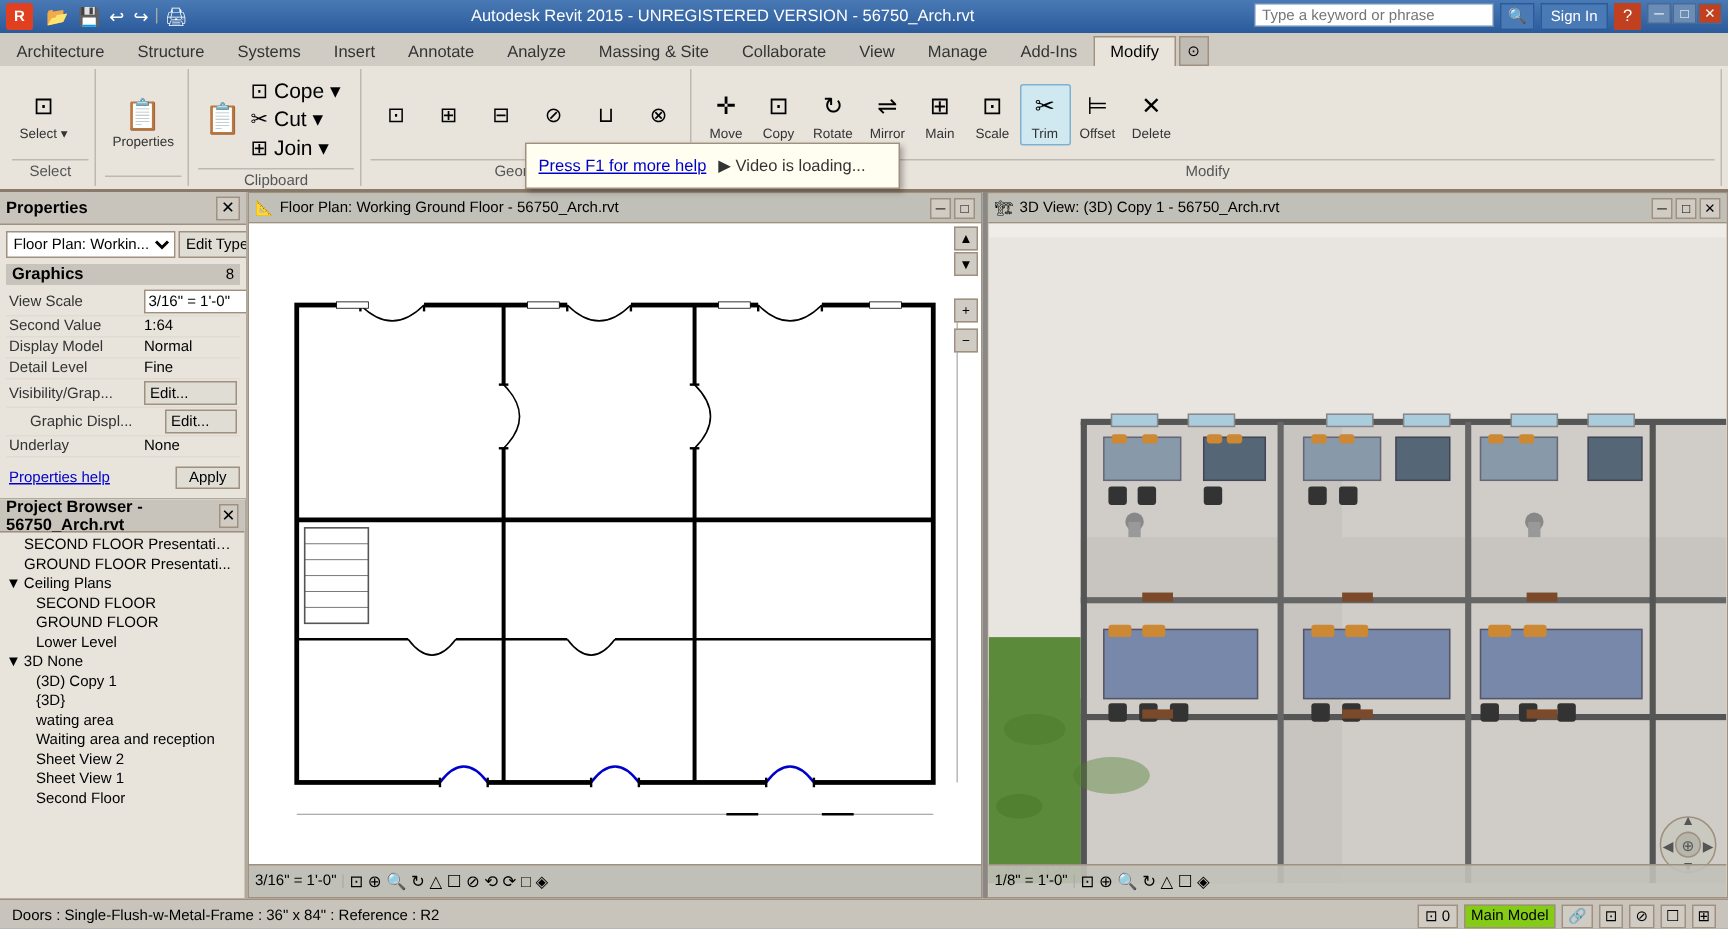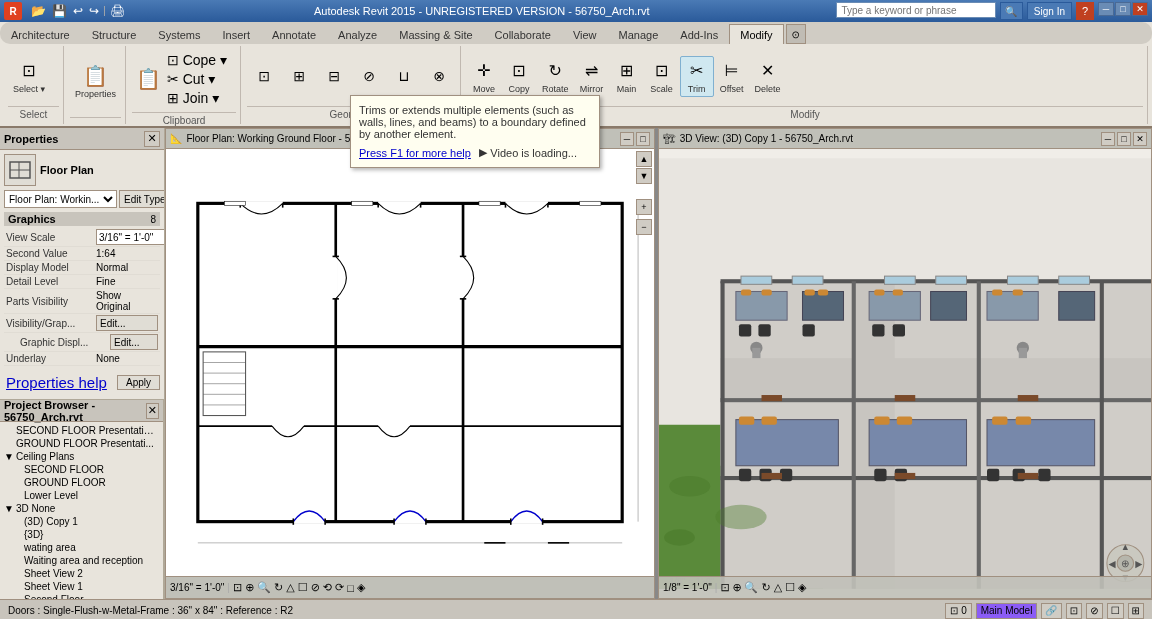--- a/index.html
+++ b/index.html
@@ -15,40 +15,40 @@
       padding: 0 4px;
       color: white;
     }
     #title-bar-left { display: flex; align-items: center; gap: 3px; }
     #title-bar-title { font-size: 11px; flex: 1; text-align: center; color: white; font-weight: normal; }
     #title-bar-controls { display: flex; gap: 2px; }
     .title-btn { width: 16px; height: 14px; background: #6a8cb5; border: 1px solid #4a6a95; color: white; font-size: 9px; display: flex; align-items: center; justify-content: center; cursor: pointer; }
 
     
     #ribbon { background: #e8e4dc; border-bottom: 2px solid #8a7a6a; }
-    #ribbon-tabs { display: flex; background: #d0ccc4; height: 22px; padding-top: 2px; border-radius: 10px; }
+    #ribbon-tabs { display: flex; background: #d0ccc4; height: 22px; padding-top: 2px; }
     .ribbon-tab { padding: 0 10px; height: 20px; display: flex; align-items: center; font-size: 11px; cursor: pointer; border-top: 1px solid transparent; border-left: 1px solid transparent; border-right: 1px solid transparent; }
     .ribbon-tab.active { background: #e8e4dc; border-top: 1px solid #a09080; border-left: 1px solid #a09080; border-right: 1px solid #a09080; color: #000; }
     .ribbon-tab:not(.active) { color: #333; }
 
     #ribbon-content { height: 82px; display: flex; align-items: stretch; padding: 2px 4px; gap: 2px; }
     .ribbon-group { display: flex; flex-direction: column; border-right: 1px solid #c0b8b0; padding: 2px 4px; min-width: 60px; }
     .ribbon-group-buttons { display: flex; flex: 1; align-items: center; gap: 2px; }
     .ribbon-group-label { font-size: 10px; color: #555; text-align: center; margin-top: 2px; padding: 2px 0; border-top: 1px solid #c0b8b0; }
     .ribbon-btn { display: flex; flex-direction: column; align-items: center; padding: 2px 4px; cursor: pointer; border: 1px solid transparent; border-radius: 2px; min-width: 32px; }
     .ribbon-btn-icon { width: 24px; height: 24px; display: flex; align-items: center; justify-content: center; font-size: 16px; }
     .ribbon-btn-label { font-size: 9px; color: #333; text-align: center; margin-top: 1px; }
     .ribbon-small-btn { display: flex; align-items: center; gap: 2px; padding: 1px 3px; cursor: pointer; border: 1px solid transparent; border-radius: 2px; height: 18px; font-size: 14px; }
 
     
     #main { display: flex; flex-direction: row; height: calc(619px - 22px - 20px - 104px - 22px); }
     #properties-header { background: #c8c4bc; height: 22px; display: flex; align-items: center; justify-content: space-between; padding: 0 4px; border-bottom: 1px solid #a09080; }
     #properties-header span { font-size: 11px; font-weight: bold; }
 
-    .properties-help { font-size: 15px; color: #0000cc; text-decoration: underline; cursor: pointer; margin: 4px 2px; display: inline-block; }
+    .properties-help { font-size: 10px; color: #0000cc; text-decoration: underline; cursor: pointer; margin: 4px 2px; display: inline-block; }
 
     
     #project-browser { background: #e8e4dc; border-right: 1px solid #b0a898; flex: 0 0 165px; display: flex; flex-direction: column; overflow: hidden; }
     #pb-header { background: #c8c4bc; height: 22px; display: flex; align-items: center; justify-content: space-between; padding: 0 4px; border-bottom: 1px solid #a09080; }
     #pb-header span { font-size: 11px; font-weight: bold; }
     #pb-content { flex: 1; overflow-y: auto; padding: 2px; font-size: 10px; }
     .pb-item { padding: 1px 4px; cursor: pointer; white-space: nowrap; overflow: hidden; text-overflow: ellipsis; }
     .pb-category { display: flex; align-items: center; gap: 2px; padding: 1px 2px; font-size: 10px; cursor: pointer; }
     .pb-indent { padding-left: 14px; }
     .pb-indent2 { padding-left: 22px; }
@@ -241,21 +241,20 @@
           <div class="ribbon-btn-icon" style="font-size:16px;">✕</div>
           <div class="ribbon-btn-label">Delete</div>
         </div>
       </div>
       <div class="ribbon-group-label">Modify</div>
     </div>
   </div>
 </div>
 
 <div id="tooltip-popup">
-  <p>Trims or extends multiple elements (such as walls, lines, and beams) to a boundary defined by another element.</p>
   <div id="tooltip-footer">
     <span class="tooltip-link">Press F1 for more help</span>
     <div class="tooltip-video">
       <span>▶</span>
       <span>Video is loading...</span>
     </div>
   </div>
 </div>
 
 <div id="main-wrapper" style="display:flex;flex-direction:column;height:calc(619px - 22px - 104px);">
@@ -263,30 +262,20 @@
 
     <div style="width:165px;display:flex;flex-direction:column;background:#e8e4dc;border-right:1px solid #b0a898;overflow:hidden;">
 
       <div id="properties-panel" style="flex:0 0 auto;border-bottom:1px solid #b0a898;">
         <div id="properties-header" style="background:#c8c4bc;height:22px;display:flex;align-items:center;justify-content:space-between;padding:0 4px;border-bottom:1px solid #a09080;">
           <span style="font-size:11px;font-weight:bold;">Properties</span>
           <button style="font-size:11px;cursor:pointer;width:16px;height:16px;background:#d0ccc4;border:1px solid #a09080;display:flex;align-items:center;justify-content:center;">✕</button>
         </div>
 
         <div style="padding:4px;">
-          <div style="display:flex;align-items:center;gap:4px;margin-bottom:4px;">
-            <div style="width:32px;height:32px;background:#e0ddd5;border:1px solid #a09080;display:flex;align-items:center;justify-content:center;">
-              <svg width="24" height="24">
-                <rect x="2" y="4" width="20" height="16" fill="none" stroke="#555" stroke-width="1.5"></rect>
-                <line x1="2" y1="12" x2="22" y2="12" stroke="#555" stroke-width="1"></line>
-                <line x1="11" y1="4" x2="11" y2="20" stroke="#555" stroke-width="1"></line>
-              </svg>
-            </div>
-            <span style="font-size:11px;font-weight:bold;">Floor Plan</span>
-          </div>
 
           <div style="display:flex;align-items:center;gap:2px;margin-bottom:4px;">
             <select style="font-size:10px;background:white;border:1px solid #a09080;flex:1;height:18px;">
               <option>Floor Plan: Workin...</option>
             </select>
             <button style="font-size:10px;background:#e0ddd5;border:1px solid #a09080;padding:0 4px;cursor:pointer;height:18px;white-space:nowrap;">Edit Type</button>
           </div>
 
           <div style="background:#c8c4bc;display:flex;align-items:center;justify-content:space-between;padding:1px 4px;margin:2px 0;cursor:pointer;">
             <span style="font-size:11px;font-weight:bold;">Graphics</span>
@@ -301,24 +290,20 @@
             <span style="flex:0 0 90px;font-size:10px;color:#333;">Second Value</span>
             <span style="flex:1;font-size:10px;">1:64</span>
           </div>
           <div style="display:flex;align-items:center;padding:1px 2px;border-bottom:1px solid #e0dcd4;">
             <span style="flex:0 0 90px;font-size:10px;color:#333;">Display Model</span>
             <span style="flex:1;font-size:10px;">Normal</span>
           </div>
           <div style="display:flex;align-items:center;padding:1px 2px;border-bottom:1px solid #e0dcd4;">
             <span style="flex:0 0 90px;font-size:10px;color:#333;">Detail Level</span>
             <span style="flex:1;font-size:10px;">Fine</span>
-          </div>
-          <div style="display:flex;align-items:center;padding:1px 2px;border-bottom:1px solid #e0dcd4;">
-            <span style="flex:0 0 90px;font-size:10px;color:#333;">Parts Visibility</span>
-            <span style="flex:1;font-size:10px;">Show Original</span>
           </div>
           <div style="display:flex;align-items:center;padding:1px 2px;border-bottom:1px solid #e0dcd4;">
             <span style="flex:0 0 90px;font-size:10px;color:#333;">Visibility/Grap...</span>
             <button style="flex:1;font-size:10px;background:#e0ddd5;border:1px solid #a09080;cursor:pointer;height:16px;text-align:left;padding:0 3px;">Edit...</button>
           </div>
           <div style="display:flex;align-items:center;padding:1px 2px;border-bottom:1px solid #e0dcd4;">
             <span style="flex:0 0 90px;font-size:10px;color:#333;margin-left:14px;">Graphic Displ...</span>
             <button style="flex:1;font-size:10px;background:#e0ddd5;border:1px solid #a09080;cursor:pointer;height:16px;text-align:left;padding:0 3px;">Edit...</button>
           </div>
           <div style="display:flex;align-items:center;padding:1px 2px;border-bottom:1px solid #e0dcd4;">
@@ -614,21 +599,21 @@
           </div>
         </div>
       </div>
     </div>
   </div>
 
   <div id="status-bar" style="background:#c8c4bc;height:22px;display:flex;align-items:center;padding:0 8px;border-top:1px solid #a09080;font-size:10px;gap:8px;">
     <span>Doors : Single-Flush-w-Metal-Frame : 36" x 84" : Reference : R2</span>
     <span style="margin-left:auto;display:flex;align-items:center;gap:4px;">
       <button style="font-size:10px;background:#d0ccc4;border:1px solid #a09080;padding:0 4px;cursor:pointer;height:16px;">⊡ 0</button>
-      <button style="font-size:10px;background:#8b5cf6;border:1px solid #a09080;padding:0 4px;cursor:pointer;height:16px;">Main Model</button>
+      <button style="font-size:10px;background:#84cc16;border:1px solid #a09080;padding:0 4px;cursor:pointer;height:16px;">Main Model</button>
       <button style="font-size:10px;background:#d0ccc4;border:1px solid #a09080;padding:0 3px;cursor:pointer;height:16px;">🔗</button>
       <button style="font-size:10px;background:#d0ccc4;border:1px solid #a09080;padding:0 3px;cursor:pointer;height:16px;">⊡</button>
       <button style="font-size:10px;background:#d0ccc4;border:1px solid #a09080;padding:0 3px;cursor:pointer;height:16px;">⊘</button>
       <button style="font-size:10px;background:#d0ccc4;border:1px solid #a09080;padding:0 3px;cursor:pointer;height:16px;">☐</button>
       <button style="font-size:10px;background:#d0ccc4;border:1px solid #a09080;padding:0 3px;cursor:pointer;height:16px;">⊞</button>
     </span>
   </div>
 </div>
 
 </body></html>

